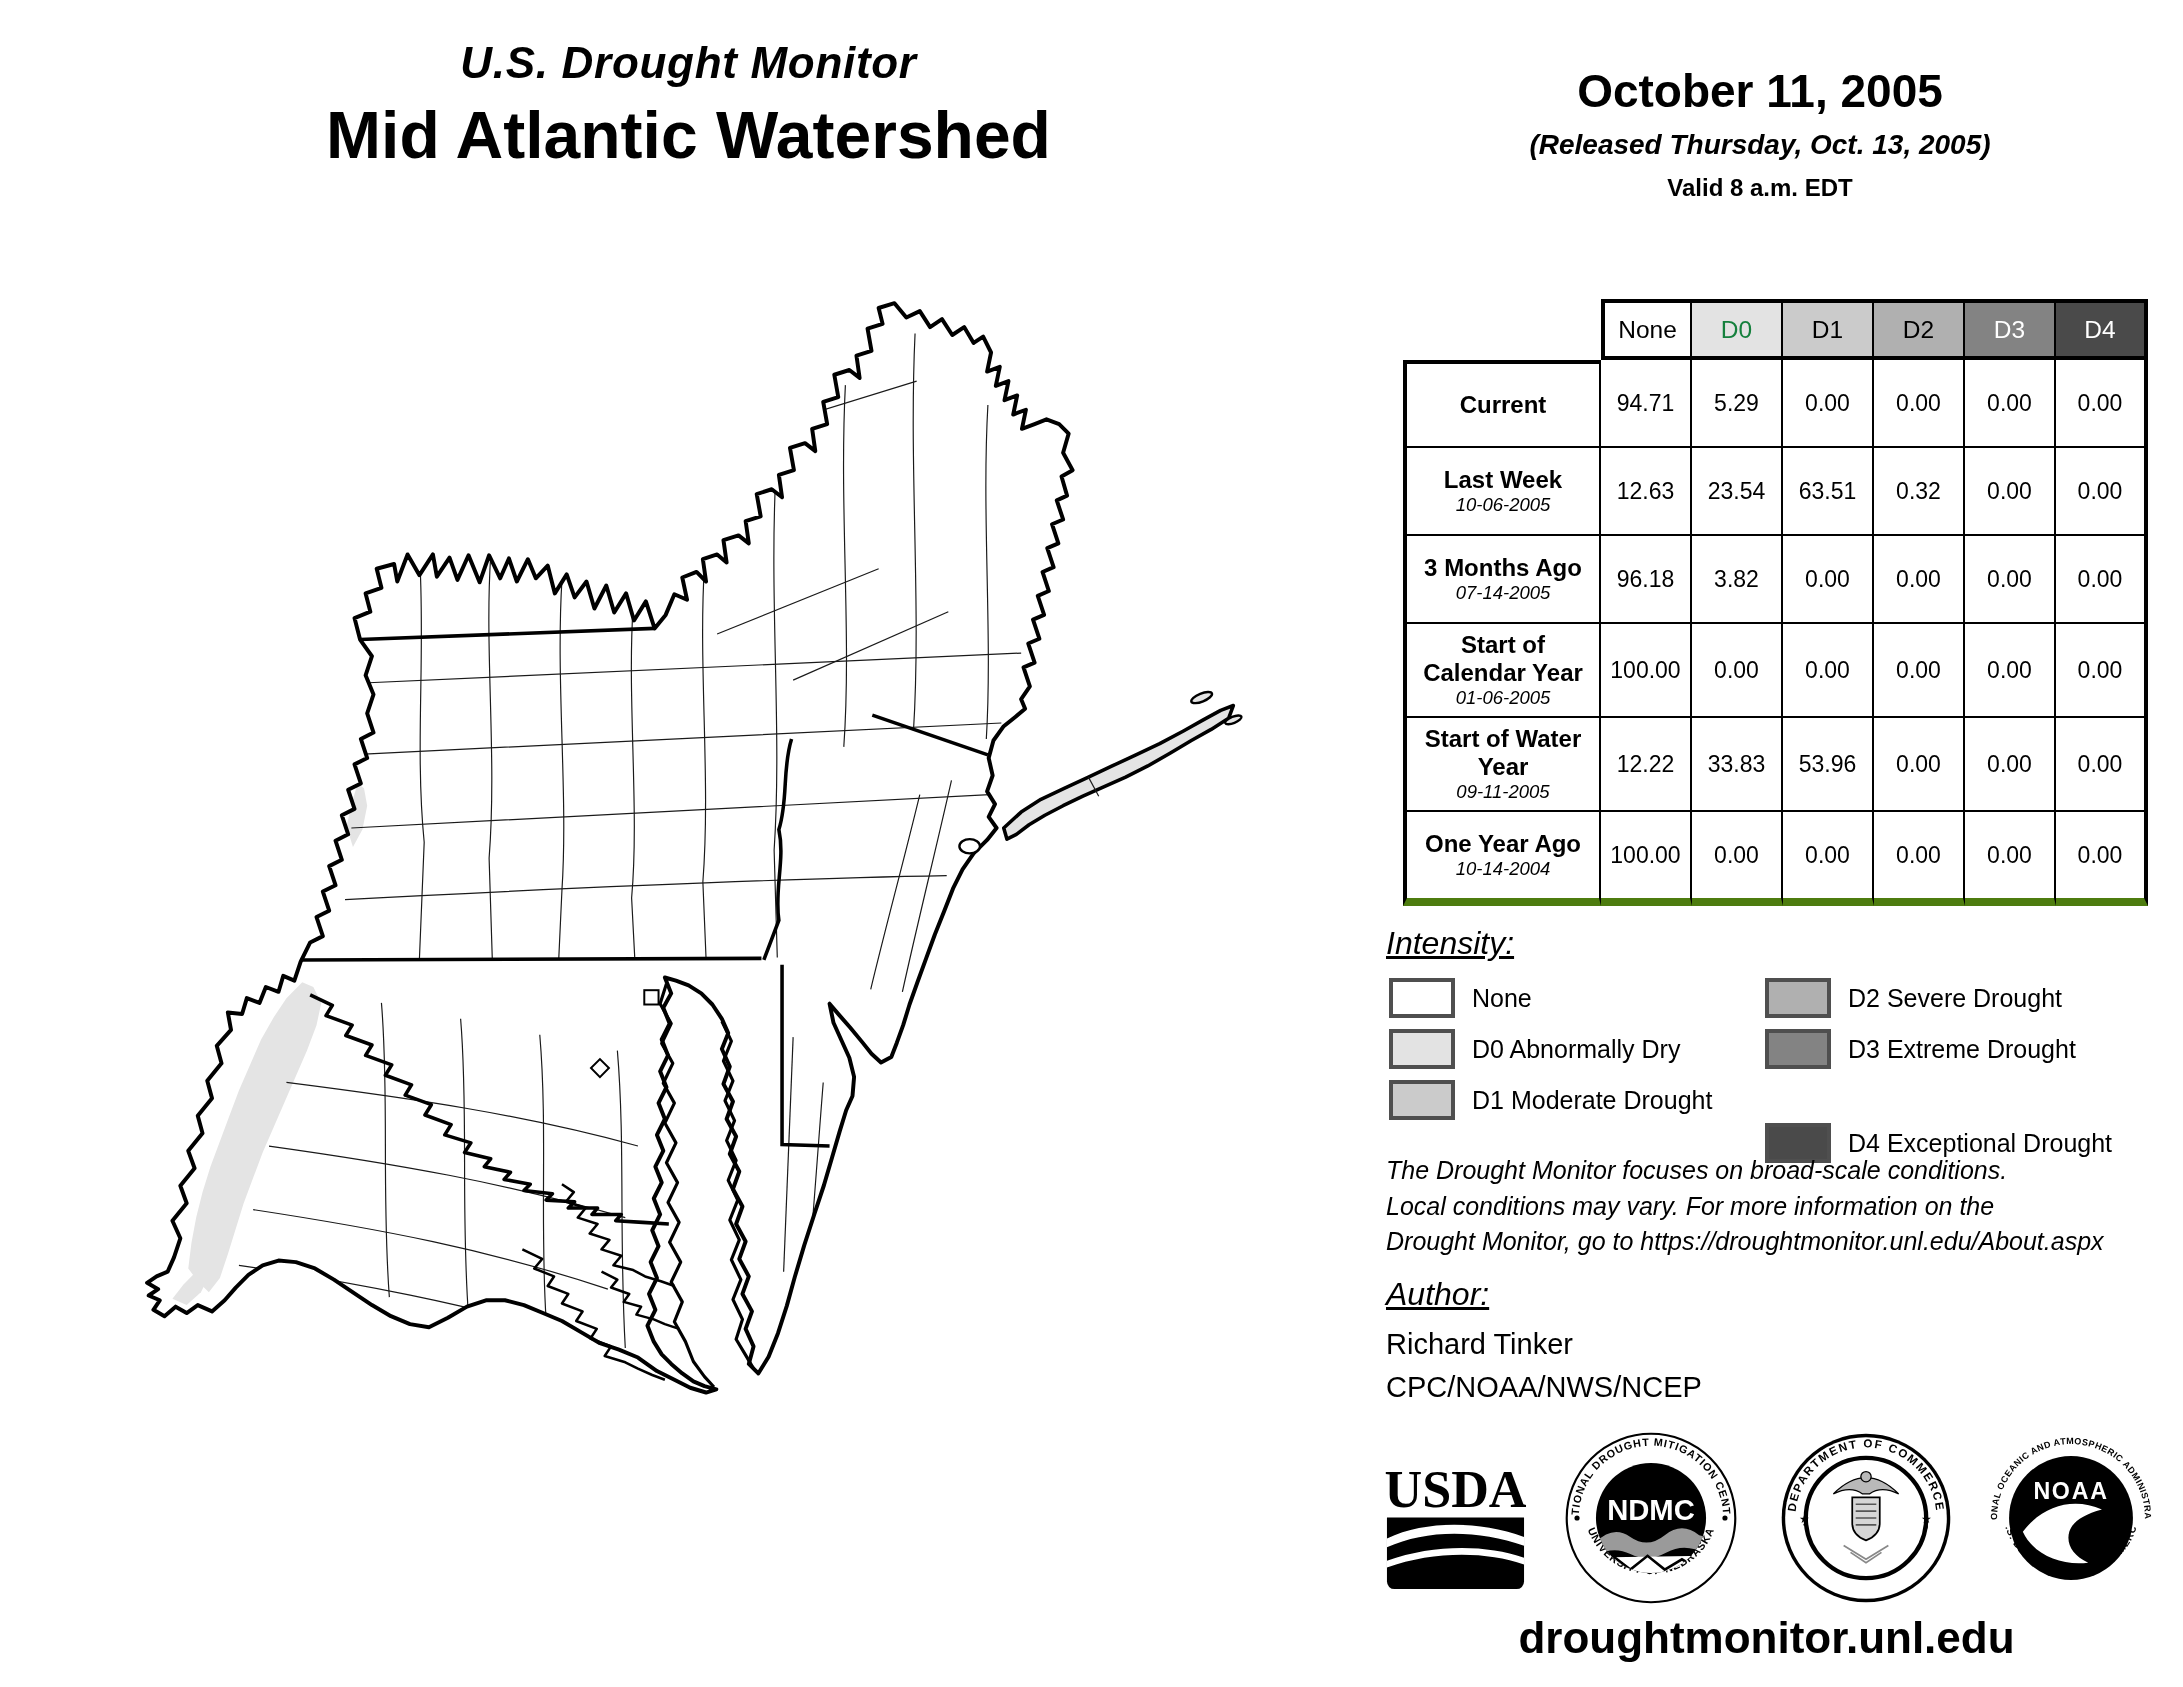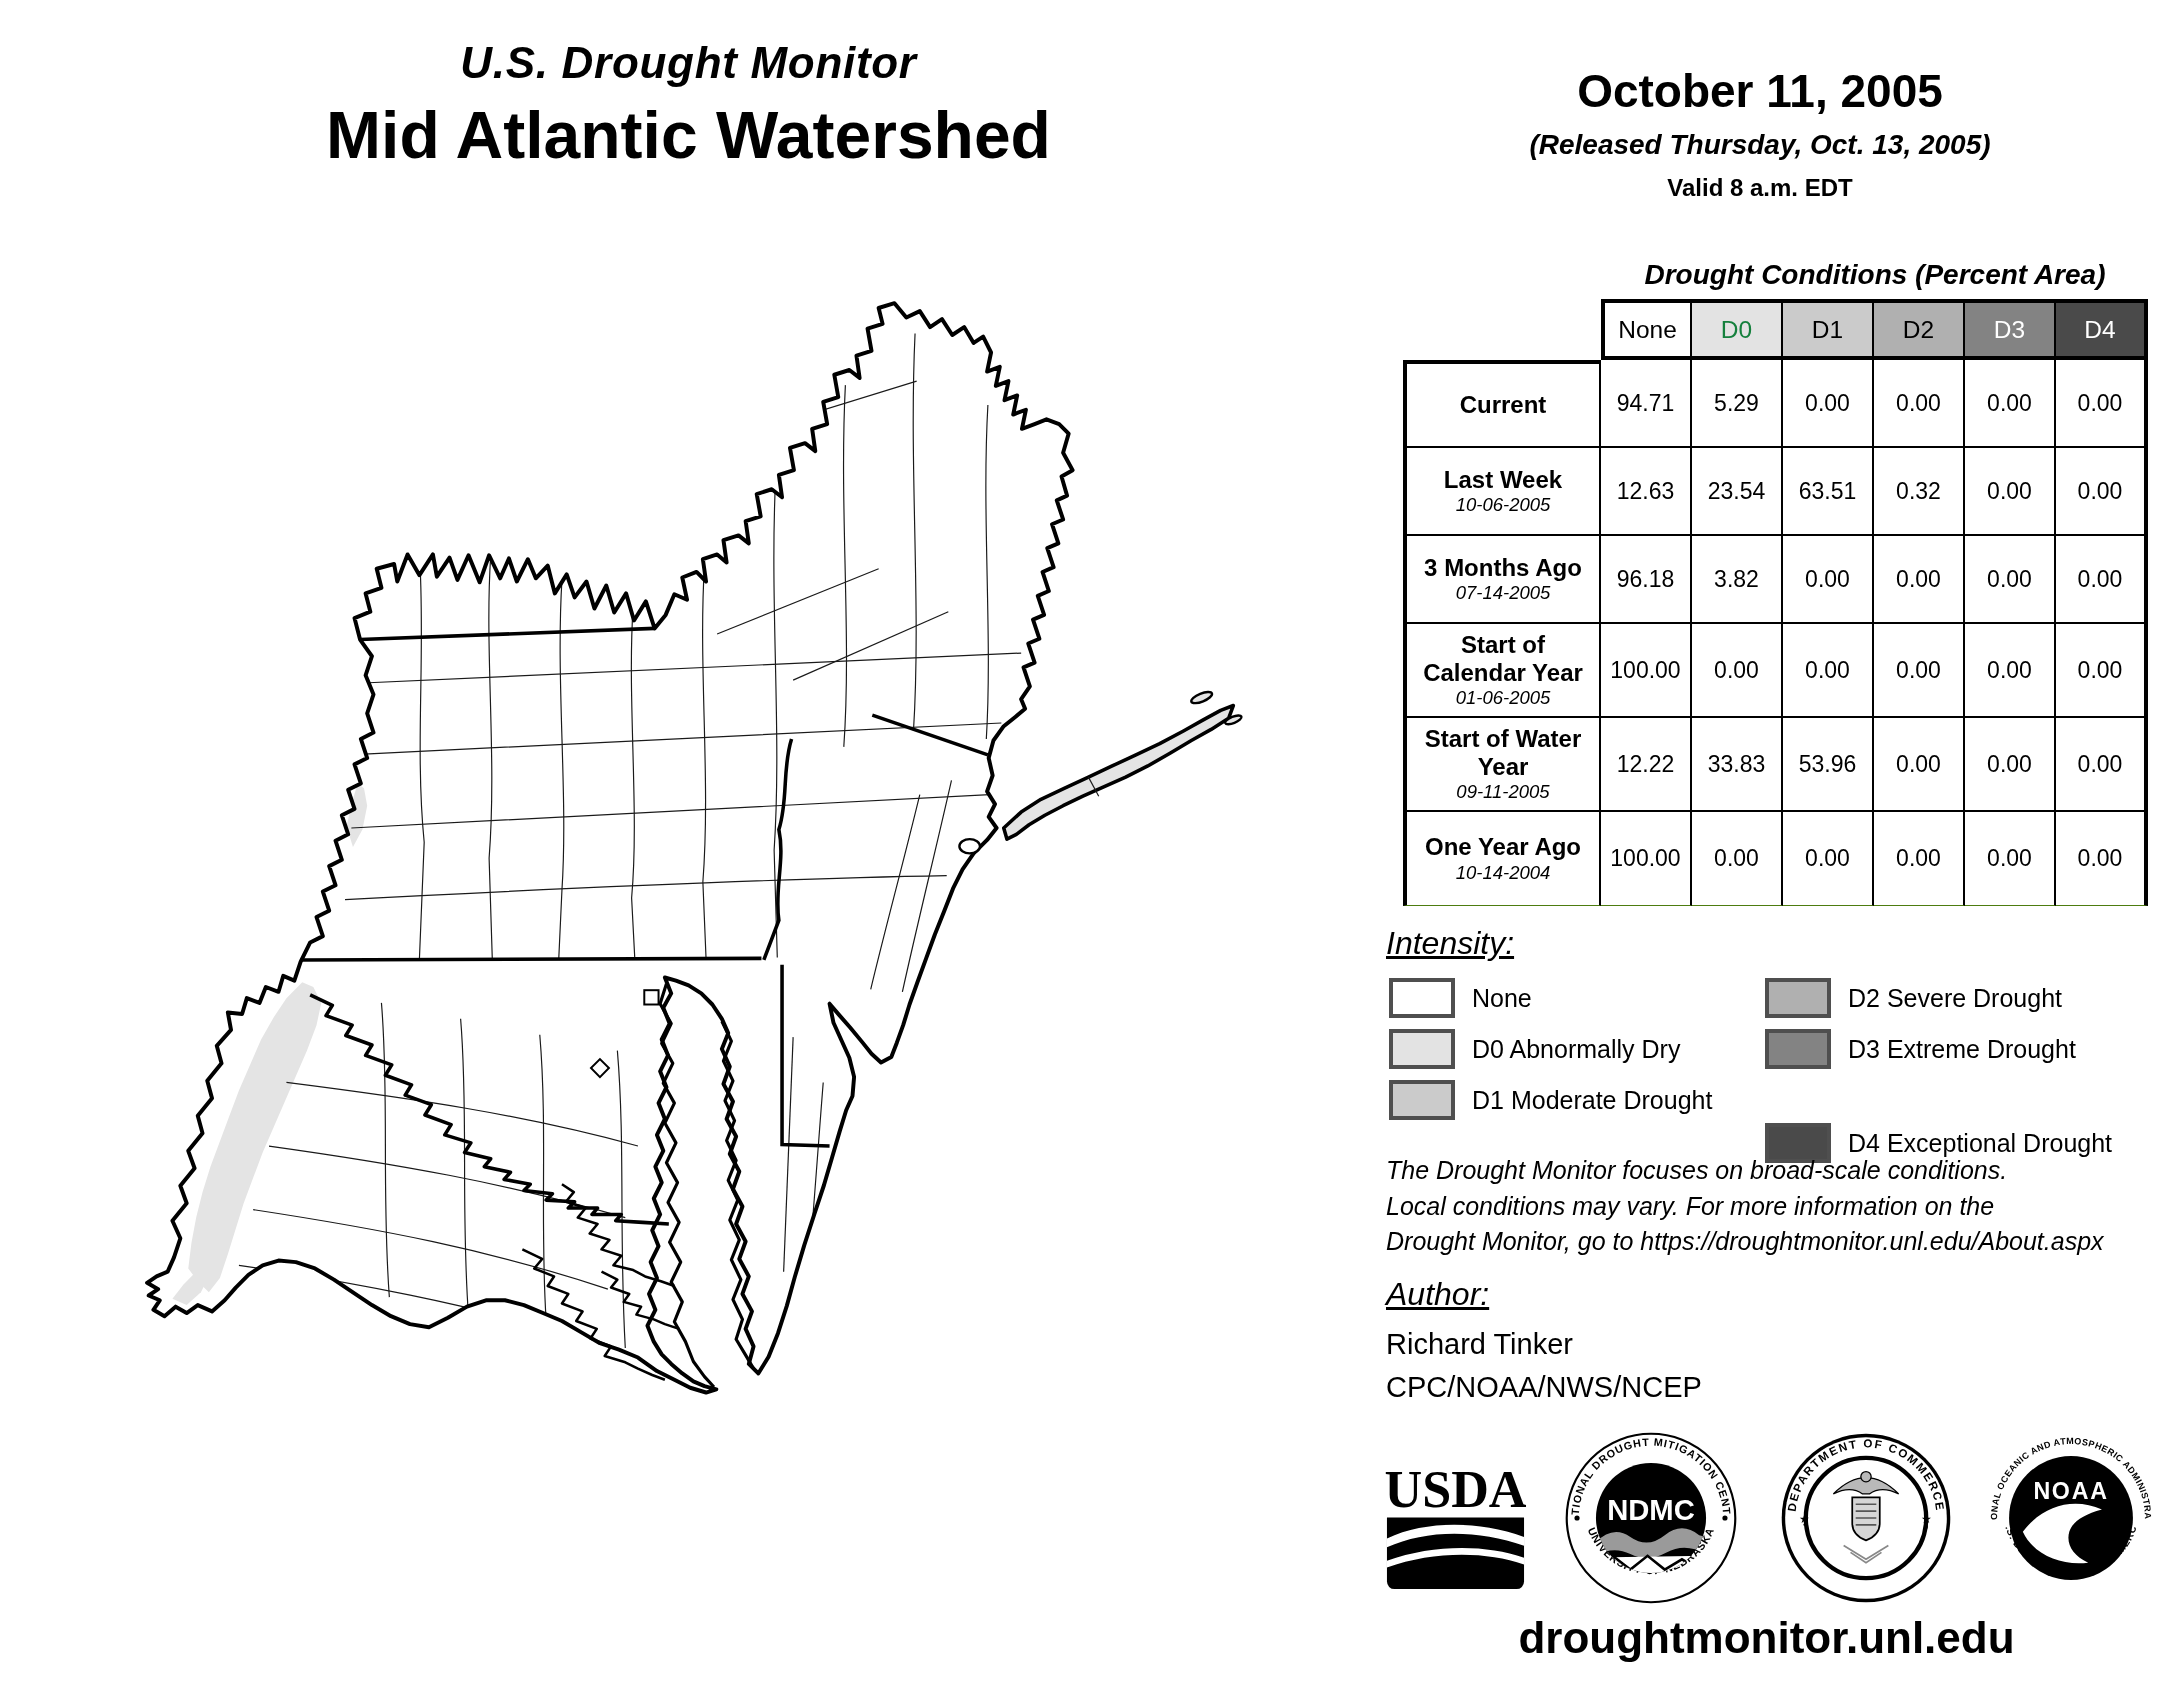--- a/index.html
+++ b/index.html
@@ -29,21 +29,21 @@
             grid-template-rows:61px 88px 88px 88px 94px 94px 94px; }
   #dtable .cell { border-right:2.6px solid #000; border-bottom:2.6px solid #000;
                   display:flex; align-items:center; justify-content:center;
                   flex-direction:column; background:#fff; }
   #dtable .corner { border:none; background:transparent; }
   #dtable .hdr { border-top:4px solid #000; border-bottom:4px solid #000; font-size:24.5px; }
   #dtable .hdr.first { border-left:4px solid #000; }
   #dtable .lastcol { border-right:4px solid #000; }
   #dtable .rowlabel { border-left:4px solid #000; padding:0 12px; }
   #dtable .toprow { border-top:4px solid #000; }
-  #dtable .botrow { border-bottom:1px solid #4d7c0f;justify-content:center; }
+  #dtable .botrow { border-bottom:8px solid #4d7c0f;justify-content:center; }
   #dtable .rl-main { font-weight:bold; font-size:24px; text-align:center; line-height:1.18; }
   #dtable .rl-date { font-style:italic; font-size:18.5px; }
   #dtable .val { font-size:23px; }
   .c-none { background:#ffffff !important; color:#000; }
   .c-d0 { background:#e3e3e3 !important; color:#15803d; }
   .c-d1 { background:#cbcbcb !important; color:#000; }
   .c-d2 { background:#b0b0b0 !important; color:#000; }
   .c-d3 { background:#838383 !important; color:#fff; }
   .c-d4 { background:#4a4a4a !important; color:#fff; }
 
@@ -168,21 +168,20 @@
       </g>
     </svg>
   </div>
 
   <div class="abs" id="date-block">
     <div class="d1">October 11, 2005</div>
     <div class="d2">(Released Thursday, Oct. 13, 2005)</div>
     <div class="d3">Valid 8 a.m. EDT</div>
   </div>
 
-  <div class="abs" id="table-title">Drought Conditions (Percent Area)</div>
 
   <div class="abs" id="dtable">
 
     <div class="cell corner"></div>
     <div class="cell hdr first c-none">None</div>
     <div class="cell hdr c-d0">D0</div>
     <div class="cell hdr c-d1">D1</div>
     <div class="cell hdr c-d2">D2</div>
     <div class="cell hdr c-d3">D3</div>
     <div class="cell hdr lastcol c-d4">D4</div>

